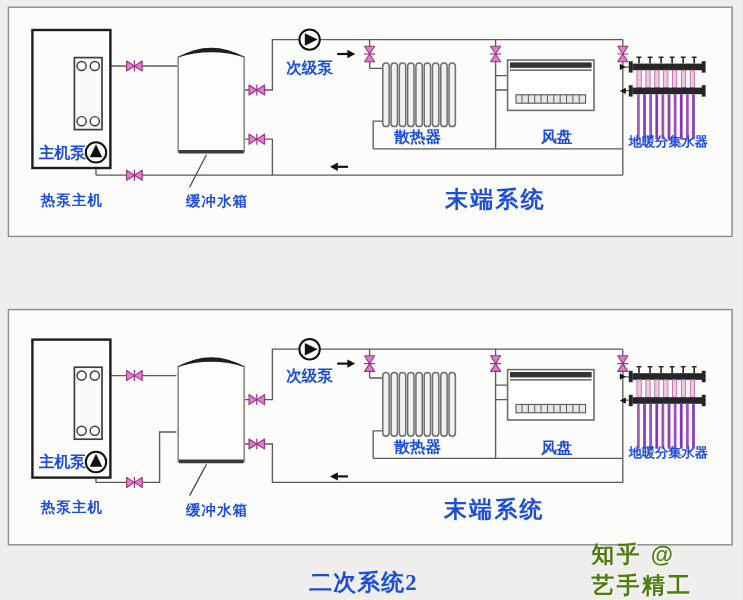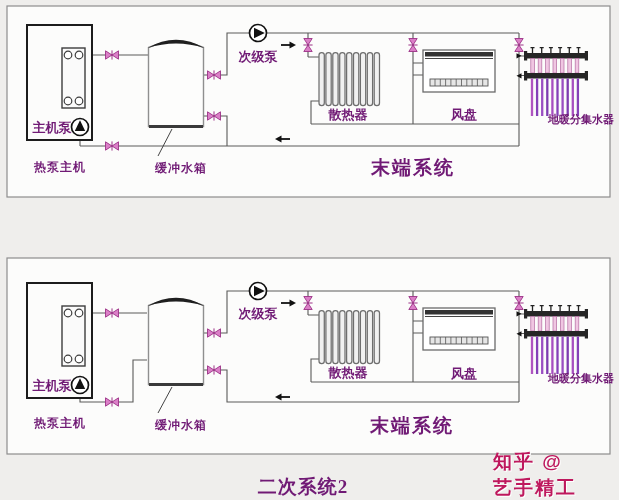--- a/index.html
+++ b/index.html
@@ -4,32 +4,32 @@
 <style>
   html,body{margin:0;padding:0;background:#d8d6d3;}
   .stage{
     position:relative;width:619px;height:500px;margin:0 auto;
     background:#efeeec;overflow:hidden;
     font-family:"Liberation Serif","DejaVu Serif",serif;
   }
   svg.scene{position:absolute;left:0;top:0;}
   .lbl{
     position:absolute;transform:translate(-50%,-50%);
-    color:#701a75;white-space:nowrap;font-weight:700;line-height:1;
+    color:#1d4ed8;white-space:nowrap;font-weight:700;line-height:1;
   }
   .lbl.big{font-size:12px;letter-spacing:1px;}
   .lbl.mid{font-size:19px;letter-spacing:2px;}
   .lbl.small{font-size:13px;}
-  .lbl.tiny{font-size:11px;margin-left:24px;}
+  .lbl.tiny{font-size:11px;}
   .lbl.caption{font-size:19px;letter-spacing:1px;}
   .watermark{
     position:absolute;transform:translate(-50%,-50%);
     font-family:"Liberation Sans","DejaVu Sans",sans-serif;
     font-size:19px;font-weight:700;letter-spacing:2px;
-    color:#be185d;text-shadow:1px 1px 0 #ffffff;
+    color:#4d7c0f;text-shadow:1px 1px 0 #ffffff;
   }
 </style>
 </head>
 <body>
 
 <div class="stage">
 
   <svg class="scene" width="619" height="500" viewBox="0 0 619 500">
     <defs>
       <g id="valve-h">

